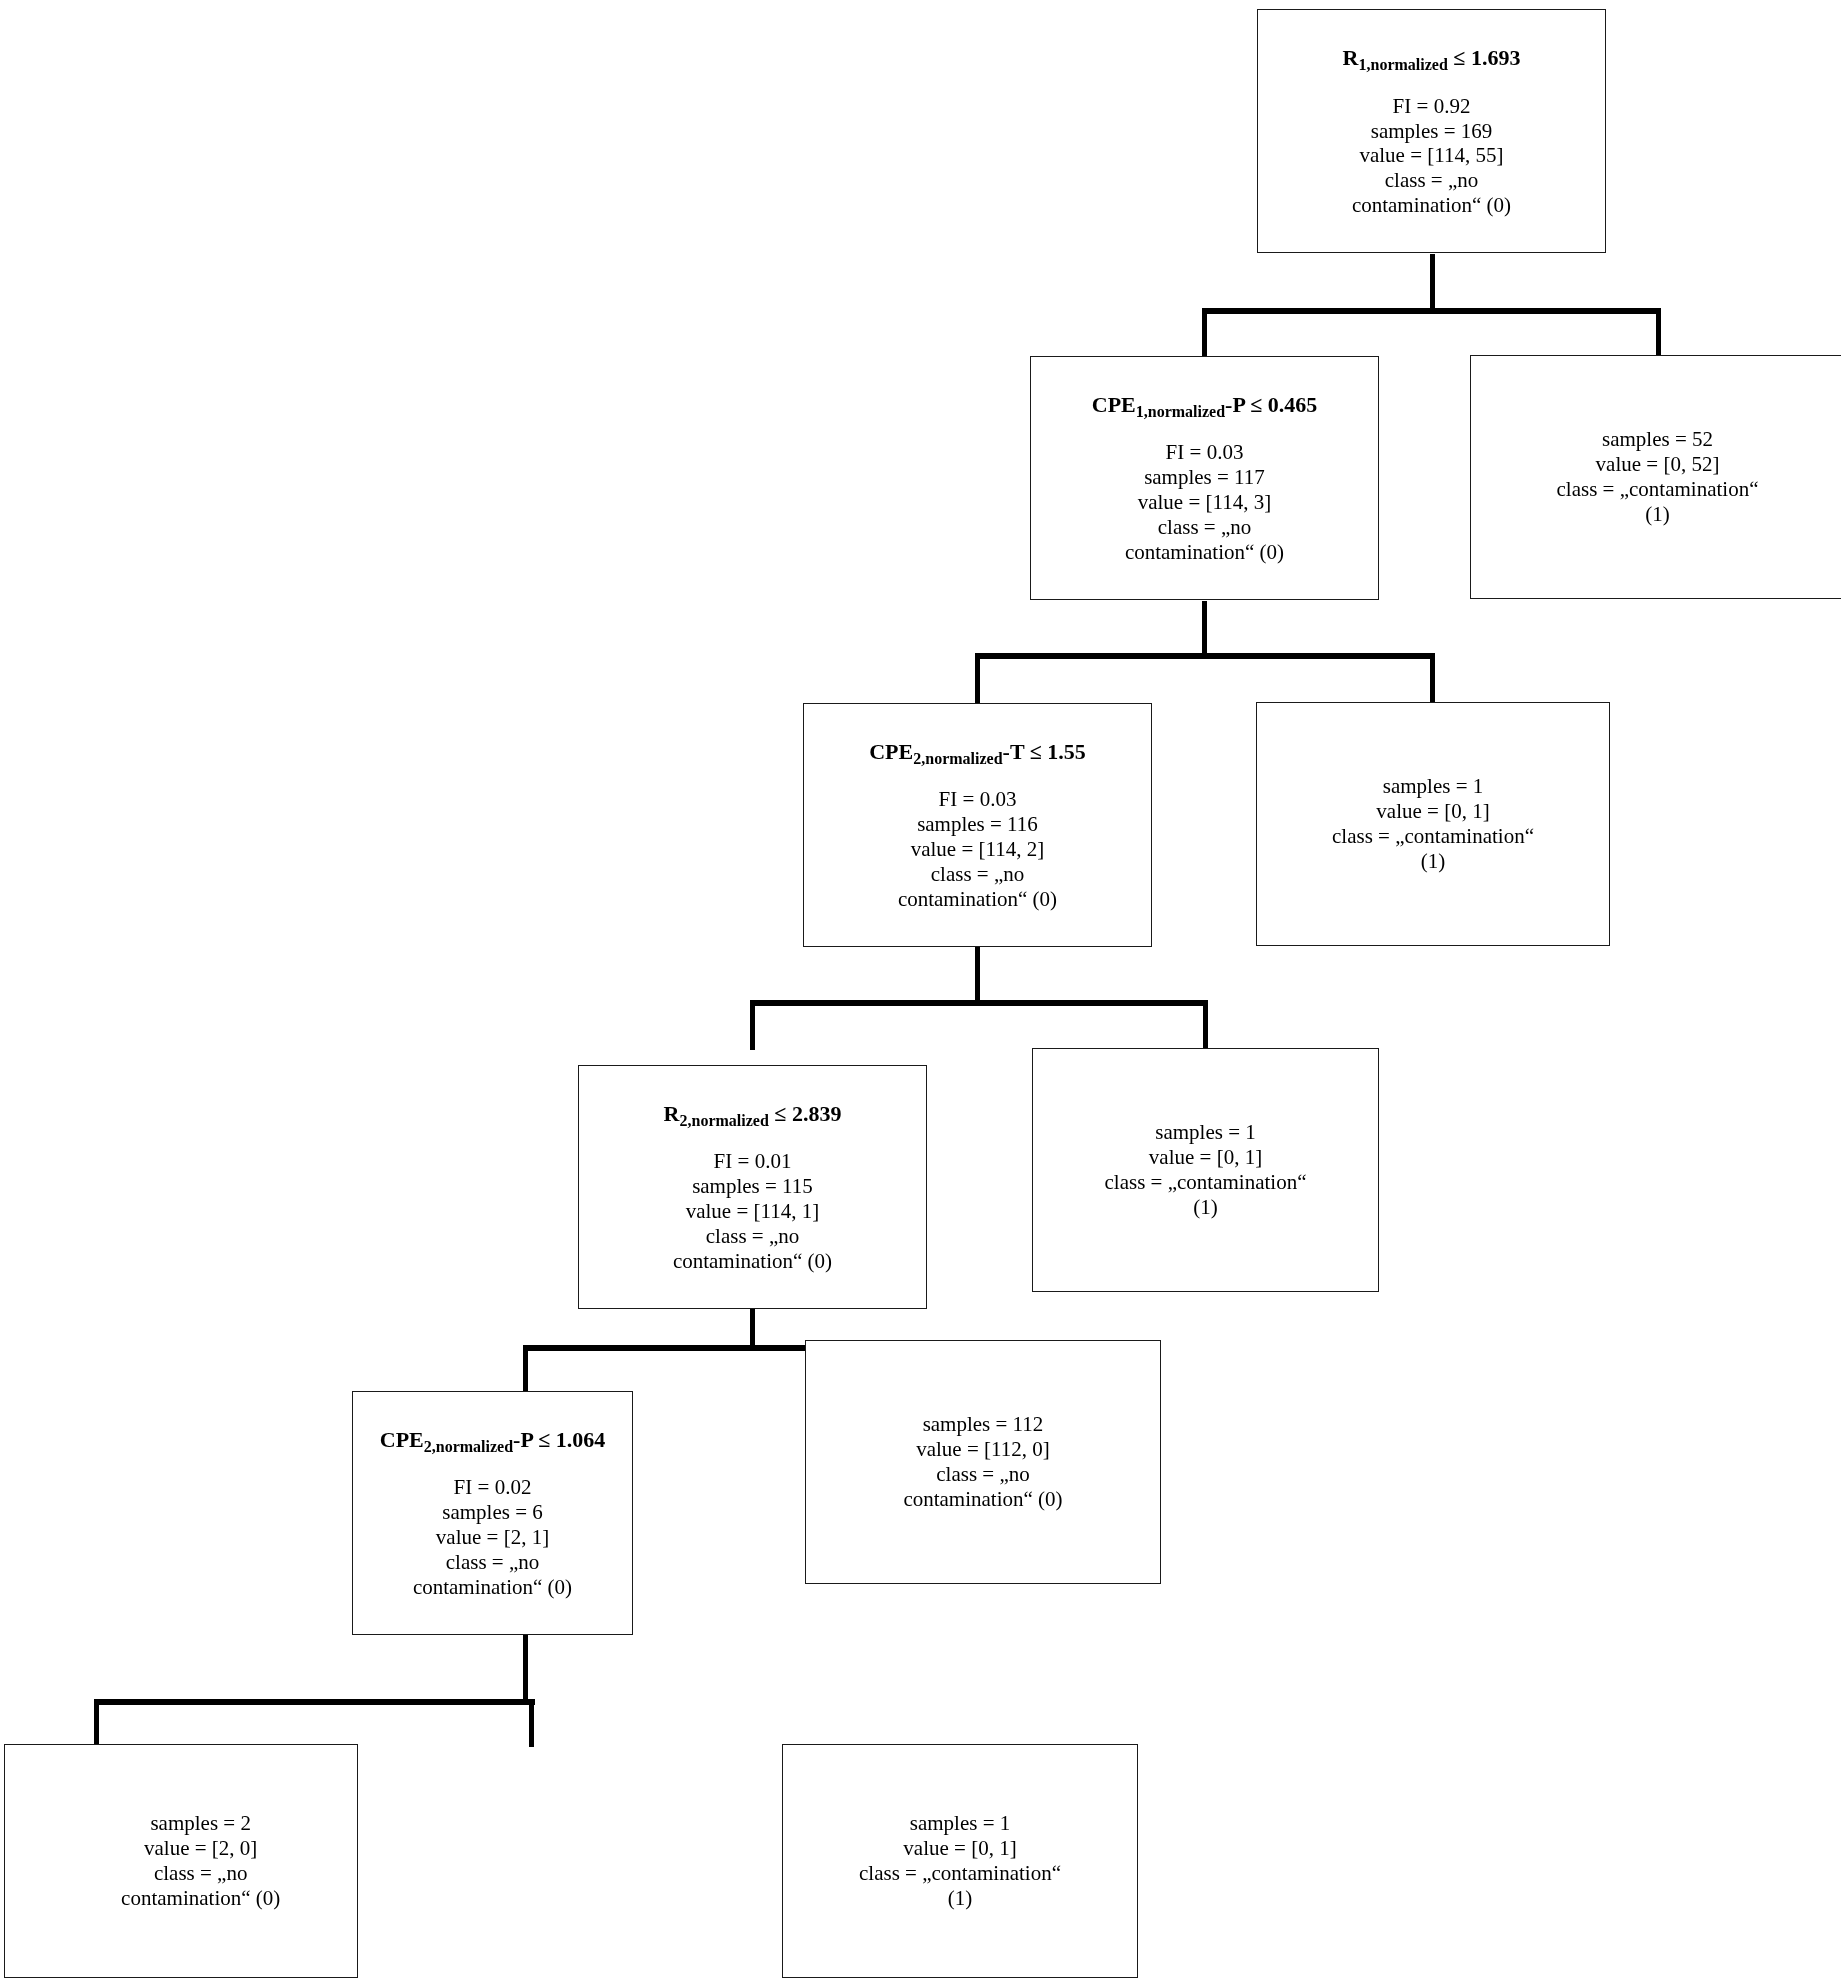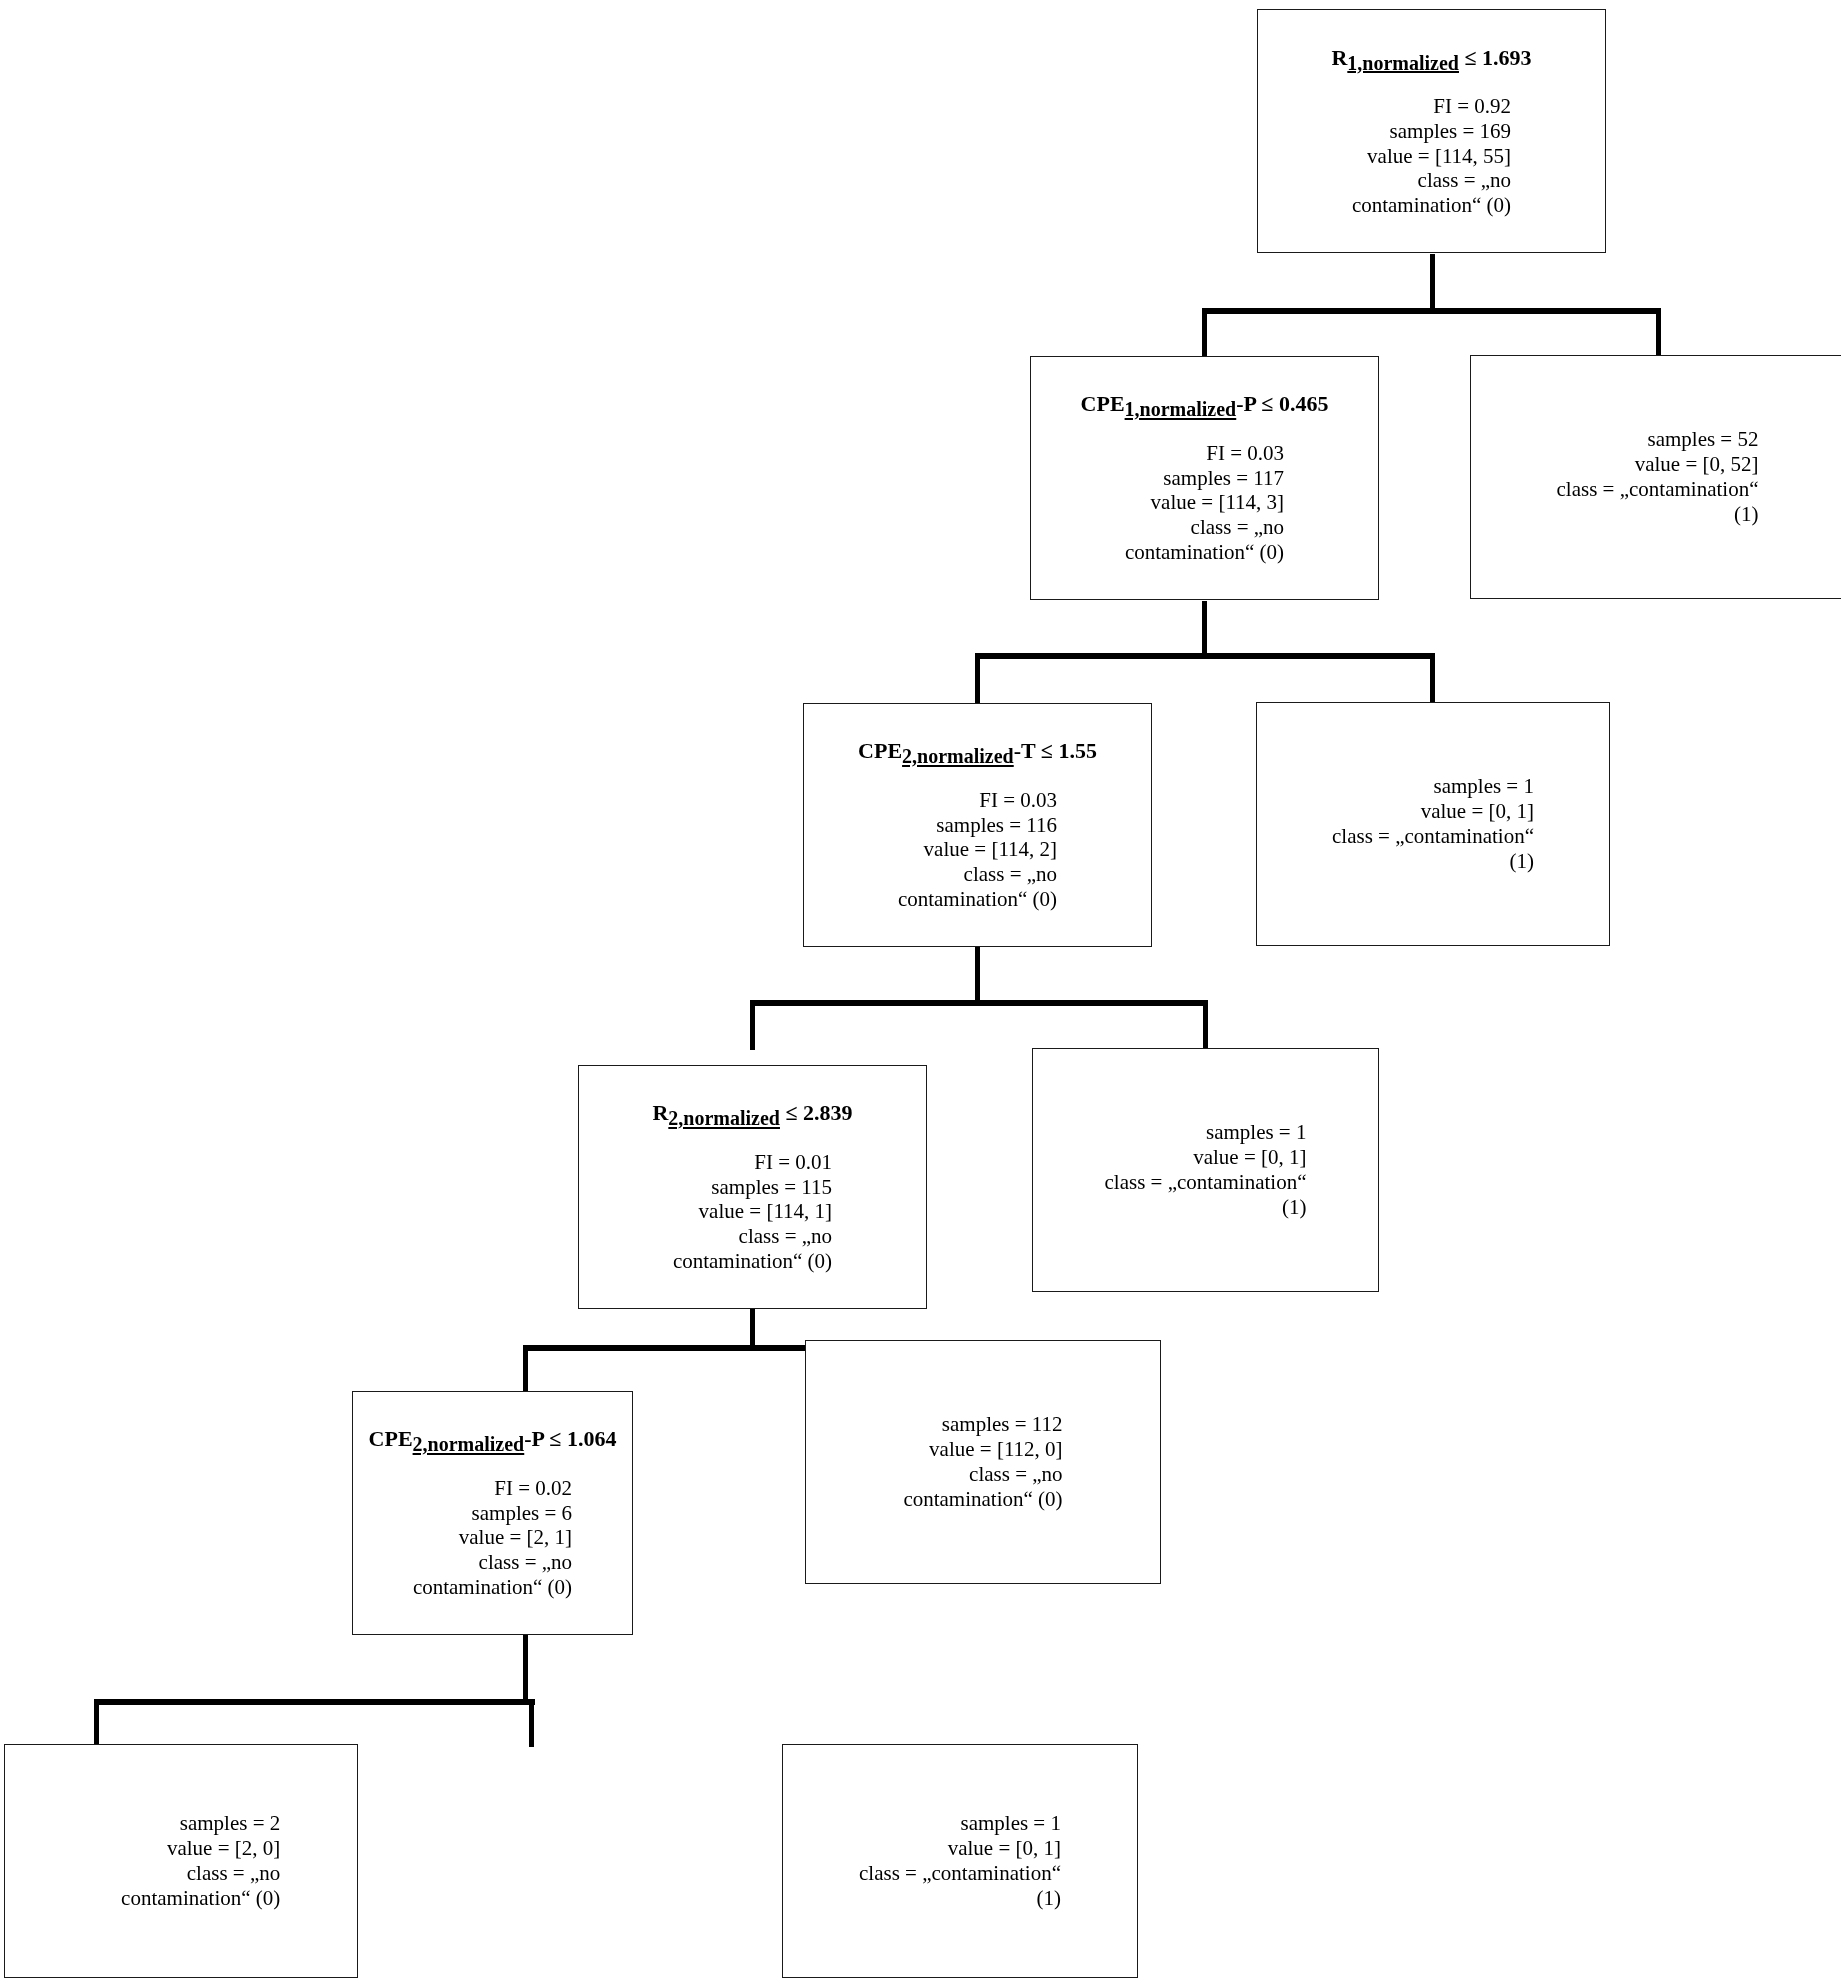--- a/index.html
+++ b/index.html
@@ -28,35 +28,33 @@
     color: #000000;
     line-height: 1.18;
   }
   .node .cond {
     font-weight: bold;
     font-size: 22px;
     white-space: nowrap;
     margin-bottom: 18.5px;
   }
   .node .cond .sub {
-    font-size: 20px;
+    font-size: 16px;
     vertical-align: sub;
     font-weight: bold;
-    text-decoration: underline;
   }
   .node .cond .plain {
     font-weight: bold;
   }
   .node .stats {
     font-size: 21px;
     font-weight: normal;
   }
   .node .stats div {
     white-space: nowrap;
-    text-align: right;
   }
   .leaf .stats {
     font-size: 21px;
     font-family: Liberation Serif, serif;
   }
   .edge {
     position: absolute;
     background: #000000;
   }
 </style>

